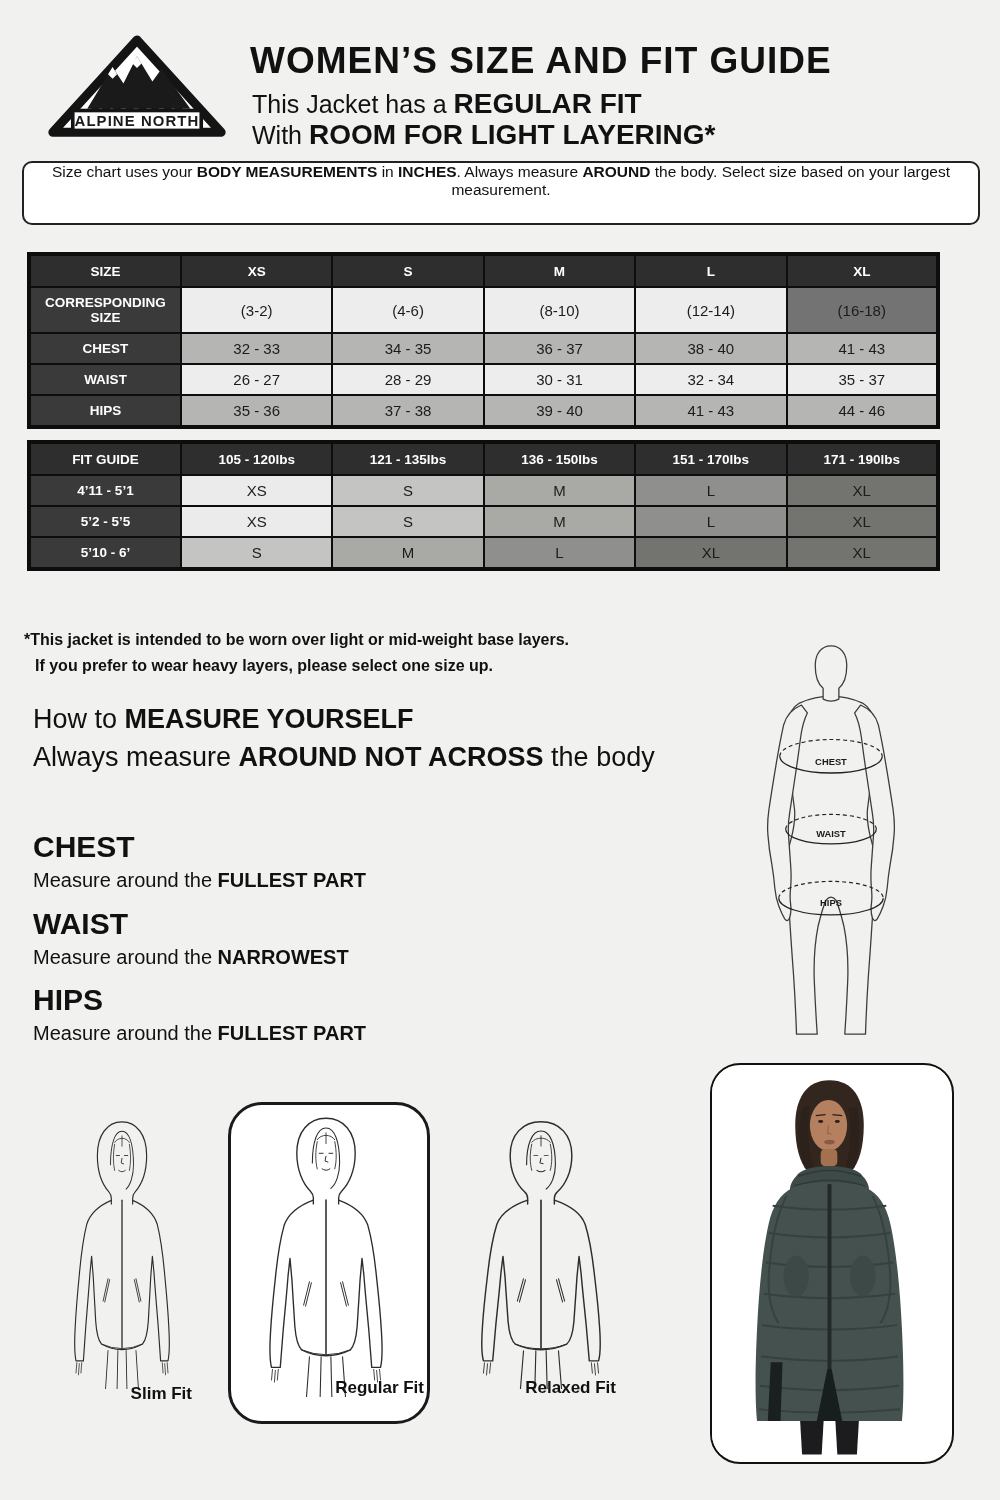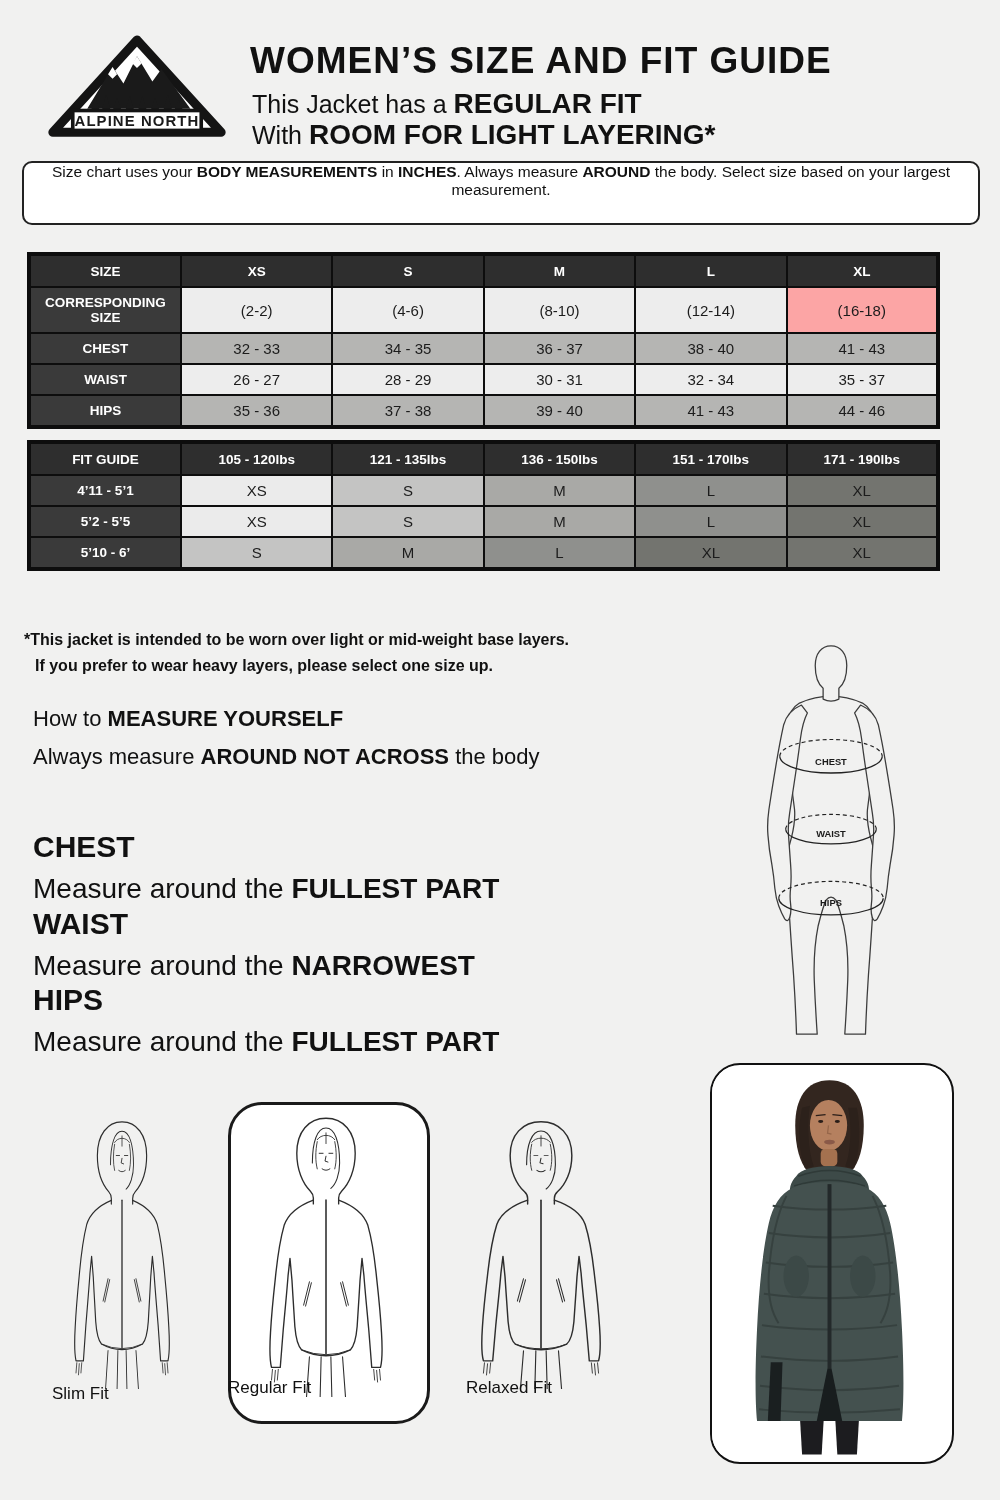--- a/index.html
+++ b/index.html
@@ -37,29 +37,29 @@
   td.hd{background:#2e2e2e;height:30px;}
   td.lbl{background:#3a3a3a;}
   col.c0{width:152px;}
   #size-table tr:nth-child(2) td{height:44px;}
   #size-table tr:nth-child(n+3) td{height:29px;}
   #fit-table tr:nth-child(n+2) td{height:29px;}
 
   
   .footnote{left:24px;top:627px;font-size:16px;font-weight:bold;line-height:26px;}
   .footnote .l2{padding-left:11px;}
-  .intro{left:33px;top:700px;font-size:22px;line-height:38px;}
+  .intro{left:33px;top:700px;font-size:27px;line-height:38px;}
   .m-name{font-size:30px;font-weight:bold;line-height:30px;}
-  .m-desc{font-size:28px;line-height:30px;margin-top:12px;}
+  .m-desc{font-size:20px;line-height:30px;margin-top:3px;}
   .mb-chest{left:33px;top:832px;}
   .mb-waist{left:33px;top:909px;}
   .mb-hips{left:33px;top:985px;}
 
   
-  .fit-label{font-size:17px;font-weight:normal;text-align:left;}
+  .fit-label{font-size:17px;font-weight:bold;text-align:right;}
   .regular-box{
     left:228px;top:1102px;width:196px;height:316px;background:#fff;
     border:3px solid #1a1a1a;border-radius:34px;
   }
   .photo-box{
     left:710px;top:1063px;width:240px;height:397px;background:#fff;
     border:2.5px solid #111;border-radius:30px;overflow:hidden;
   }
   svg{display:block;}
   .hidden-defs{position:absolute;width:0;height:0;overflow:hidden;}
@@ -127,25 +127,25 @@
         <tr>
           <td class="hd">SIZE</td>
           <td class="hd">XS</td>
           <td class="hd">S</td>
           <td class="hd">M</td>
           <td class="hd">L</td>
           <td class="hd">XL</td>
         </tr>
         <tr>
           <td class="lbl">CORRESPONDING SIZE</td>
-          <td style="background: rgb(237, 237, 237);">(2-2)</td>
+          <td style="background: rgb(237, 237, 237);">(3-2)</td>
           <td style="background: rgb(237, 237, 237);">(4-6)</td>
           <td style="background: rgb(237, 237, 237);">(8-10)</td>
           <td style="background: rgb(237, 237, 237);">(12-14)</td>
-          <td style="background: #fca5a5;">(16-18)</td>
+          <td style="background: #737373;">(16-18)</td>
         </tr>
         <tr>
           <td class="lbl">CHEST</td>
           <td style="background: rgb(181, 181, 179);">32 - 33</td>
           <td style="background: rgb(181, 181, 179);">34 - 35</td>
           <td style="background: rgb(181, 181, 179);">36 - 37</td>
           <td style="background: rgb(181, 181, 179);">38 - 40</td>
           <td style="background: rgb(181, 181, 179);">41 - 43</td>
         </tr>
         <tr>

